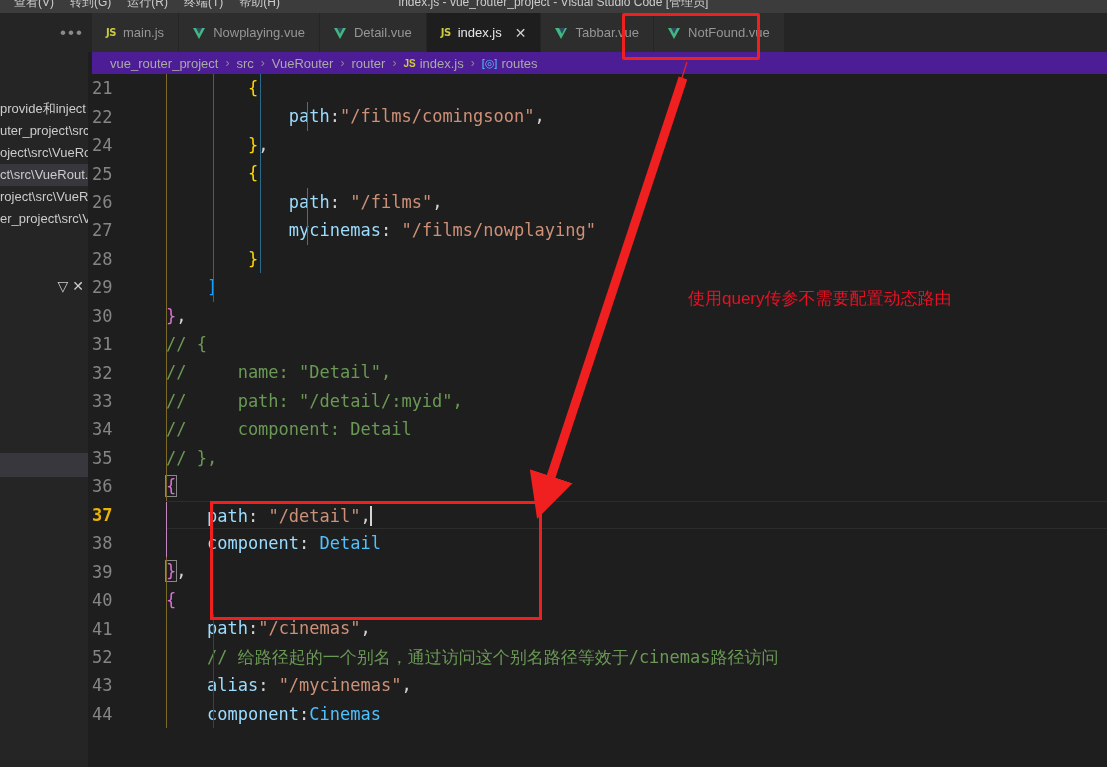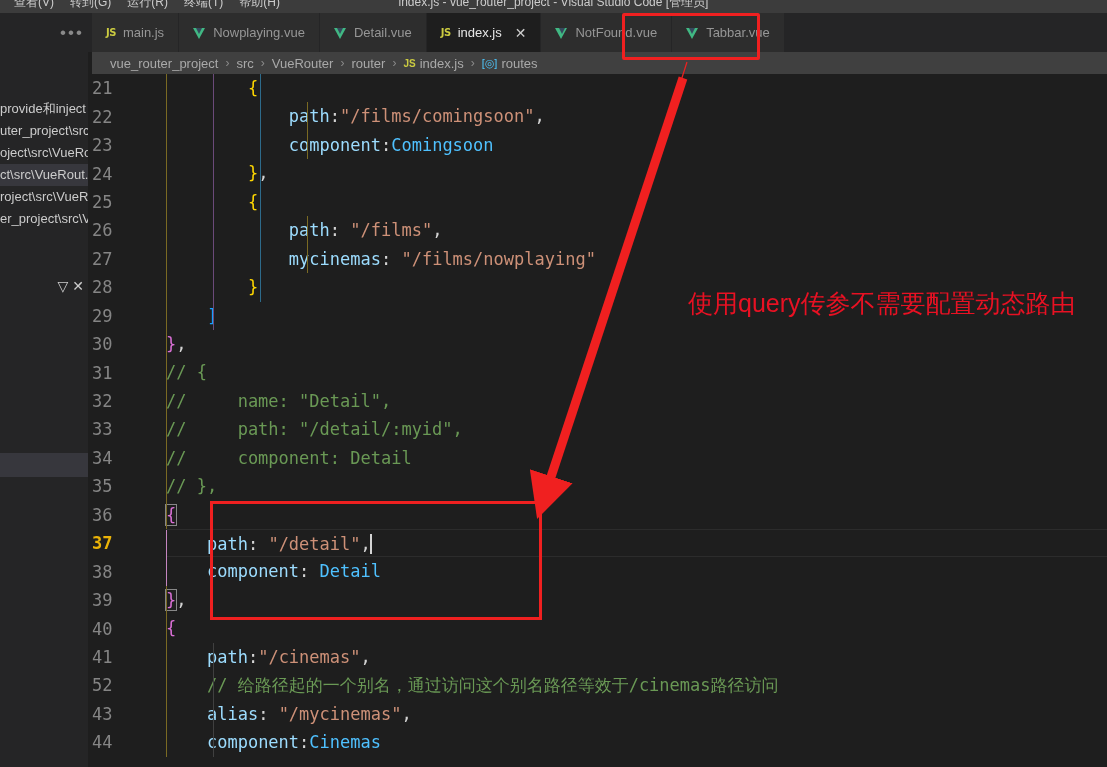--- a/index.html
+++ b/index.html
@@ -123,21 +123,21 @@
     width: 40px; height: 39px;
     display: flex; align-items: center; justify-content: center;
     color: #8a8a8a; font-size: 17px; letter-spacing: 2px;
     background: #252526;
   }
 
   
   #breadcrumb {
     position: absolute; left: 92px; top: 52px;
     width: 1015px; height: 22px;
-    background: #404040;
+    background: #4c1d95;
     display: flex; align-items: center;
     padding-left: 18px; gap: 0px;
     font-size: 13px; color: #a9a9a9;
     white-space: nowrap;
   }
   .bc-seg { cursor: pointer; color: #a9a9a9; }
   .bc-sep { color: #8a8a8a; padding: 0 7px; font-size: 12px; }
   .bc-icon-js { color: #cbcb41; font-weight: bold; font-size: 10px; margin-right: 4px; }
   .bc-icon-sym { color: #4ec9ff; font-size: 11px; margin-right: 4px; }
 
@@ -211,21 +211,21 @@
     border: 3px solid #f02020;
     border-radius: 2px;
   }
   #code-highlight {
     position: absolute; left: 210px; top: 501px;
     width: 332px; height: 119px;
     border: 3px solid #f02020;
   }
   #anno-text {
     position: absolute; left: 688px; top: 287px;
-    color: #e81123; font-size: 25px;
+    color: #e81123; font-size: 17px;
     font-family: "Liberation Sans", sans-serif;
     white-space: nowrap;
   }
 </style>
 </head>
 <body>
 
 <div id="titlebar">
   <div id="window-title">index.js - vue_router_project - Visual Studio Code [管理员]</div>
   <div id="menubar">
@@ -269,25 +269,25 @@
     <span class="ico-vue"></span>
     <span>Detail.vue</span>
   </div>
   <div class="tab active">
     <span class="ico-js">JS</span>
     <span>index.js</span>
     <span class="tclose">✕</span>
   </div>
   <div class="tab">
     <span class="ico-vue"></span>
-    <span>NotFound.vue</span>
+    <span>Tabbar.vue</span>
   </div>
   <div class="tab">
     <span class="ico-vue"></span>
-    <span>Tabbar.vue</span>
+    <span>NotFound.vue</span>
   </div>
 </div>
 
 <div id="breadcrumb">
   <span class="bc-seg">vue_router_project</span>
   <span class="bc-sep">›</span>
   <span class="bc-seg">src</span>
   <span class="bc-sep">›</span>
   <span class="bc-seg">VueRouter</span>
   <span class="bc-sep">›</span>
@@ -305,24 +305,20 @@
   <div class="code-line">
     <span class="ln">21</span>
     <span class="ctext"><i class="guide g1"></i><i class="guide g2"></i><i class="guide g3"></i><span class="t-plain">        </span><span class="t-br-y">{</span></span>
   </div>
 
   <div class="code-line">
     <span class="ln">22</span>
     <span class="ctext"><i class="guide g1"></i><i class="guide g2"></i><i class="guide g3"></i><i class="guide g4" style="background:#7a6a23"></i><span class="t-plain">            </span><span class="t-key">path</span><span class="t-plain">:</span><span class="t-str">"/films/comingsoon"</span><span class="t-plain">,</span></span>
   </div>
 
-  <div class="code-line">
-    <span class="ln">23</span>
-    <span class="ctext"><i class="guide g1"></i><i class="guide g2"></i><i class="guide g3"></i><i class="guide g4" style="background:#7a6a23"></i><span class="t-plain">            </span><span class="t-key">component</span><span class="t-plain">:</span><span class="t-comp">Comingsoon</span></span>
-  </div>
 
   <div class="code-line">
     <span class="ln">24</span>
     <span class="ctext"><i class="guide g1"></i><i class="guide g2"></i><i class="guide g3"></i><span class="t-plain">        </span><span class="t-br-y">}</span><span class="t-plain">,</span></span>
   </div>
 
   <div class="code-line">
     <span class="ln">25</span>
     <span class="ctext"><i class="guide g1"></i><i class="guide g2"></i><i class="guide g3"></i><span class="t-plain">        </span><span class="t-br-y">{</span></span>
   </div>

